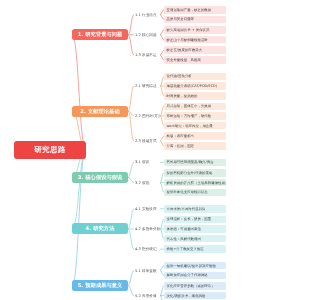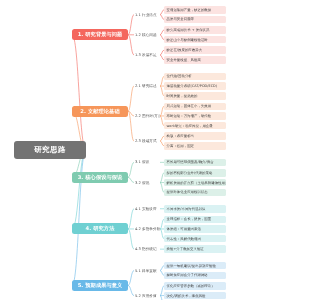--- a/index.html
+++ b/index.html
@@ -30,21 +30,21 @@
   }
   .node {
     position: absolute;
     box-sizing: border-box;
     display: flex;
     align-items: center;
     white-space: nowrap;
     overflow: hidden;
   }
   .root-node {
-    background: #737373;
+    background: #ef4444;
     color: #ffffff;
     border-radius: 3px;
     font-size: 7.5px;
     font-weight: bold;
     letter-spacing: 0.4px;
     padding: 0 6px;
     justify-content: center;
     height: 18px;
   }
   .branch-node {

